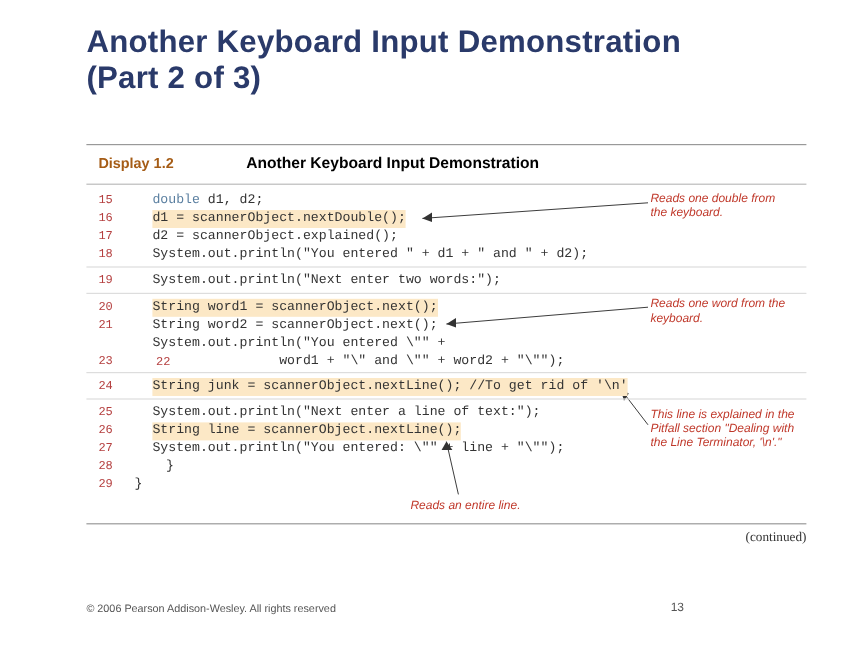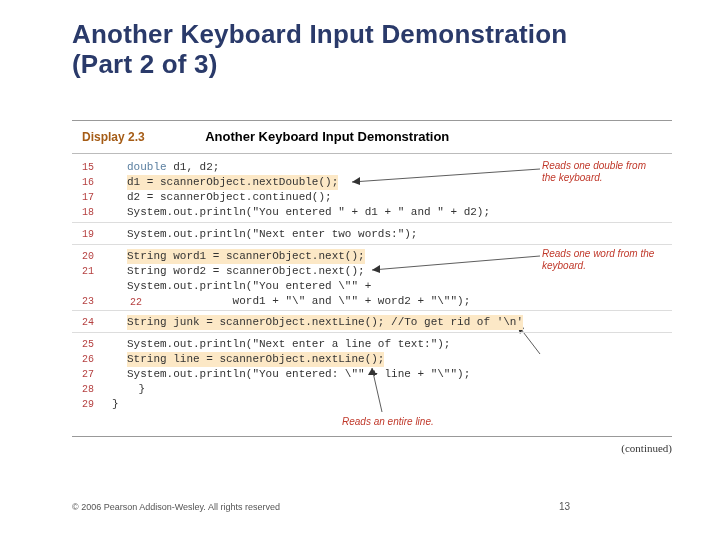--- a/index.html
+++ b/index.html
@@ -24,28 +24,29 @@
   svg.arrow polygon{fill:#333;}
 </style>
 </head>
 <body>
 
 <div class="slide">
   <div class="title">Another Keyboard Input Demonstration (Part 2 of 3)</div>
 
   <div class="box">
     <div class="dispbar">
-      <span class="disp-label">Display 2.3</span>
+      <span class="disp-label">Display 1.2</span>
       <span class="disp-title">Another Keyboard Input Demonstration</span>
     </div>
 
     <div class="code" style="height:268px;">
 
       <div class="ann" style="left:470px;top:94px;width:120px;">Reads one word from the keyboard.</div>
       <div class="ann" style="left:470px;top:6px;width:120px;">Reads one double from the keyboard.</div>
+      <div class="ann" style="left:470px;top:186px;width:130px;">This line is explained in the Pitfall section "Dealing with the Line Terminator, '\n'."</div>
       <div class="ann" style="left:270px;top:262px;">Reads an entire line.</div>
 
       <svg class="arrow" style="left:0;top:0;width:600px;height:268px;">
         <line x1="468" y1="15" x2="280" y2="28"></line>
           <polygon points="280,28 288,23 288,31"></polygon>
         <line x1="468" y1="102" x2="300" y2="116"></line>
           <polygon points="300,116 308,111 308,119"></polygon>
         <line x1="468" y1="200" x2="445" y2="170"></line>
           <polygon points="445,170 452,174 448,180"></polygon>
         <line x1="310" y1="258" x2="300" y2="214"></line>
@@ -55,21 +56,21 @@
       <div class="divl" style="top:68px;"></div>
       <div class="divl" style="top:90px;"></div>
       <div class="divl" style="top:156px;"></div>
       <div class="divl" style="top:178px;"></div>
 
       <div class="ln" style="top:6px;">15</div>
       <div class="src" style="top:6px;"><span class="kw">double</span><span> d1, d2;</span></div>
       <div class="ln" style="top:21px;">16</div>
       <div class="src hl" style="top:21px;">d1 = scannerObject.nextDouble();</div>
       <div class="ln" style="top:36px;">17</div>
-      <div class="src" style="top:36px;">d2 = scannerObject.continued();</div>
+      <div class="src" style="top:36px;">d2 = scannerObject.explained();</div>
       <div class="ln" style="top:51px;">18</div>
       <div class="src" style="top:51px;">System.out.println("You entered " + d1 + " and " + d2);</div>
 
       <div class="ln" style="top:73px;">19</div>
       <div class="src" style="top:73px;">System.out.println("Next enter two words:");</div>
 
       <div class="ln" style="top:95px;">20</div>
       <div class="src hl" style="top:95px;">String word1 = scannerObject.next();</div>
       <div class="ln" style="top:110px;">21</div>
       <div class="src" style="top:110px;">String word2 = scannerObject.next();</div>

